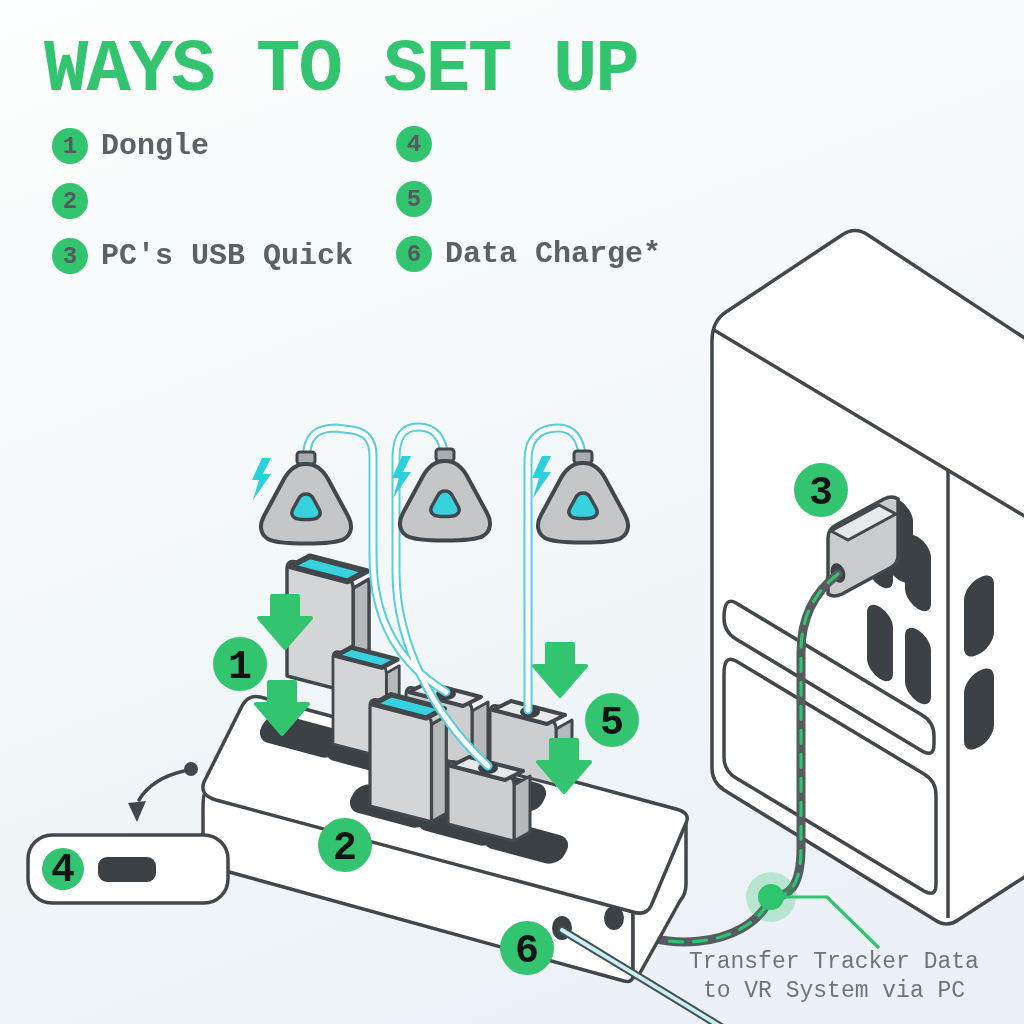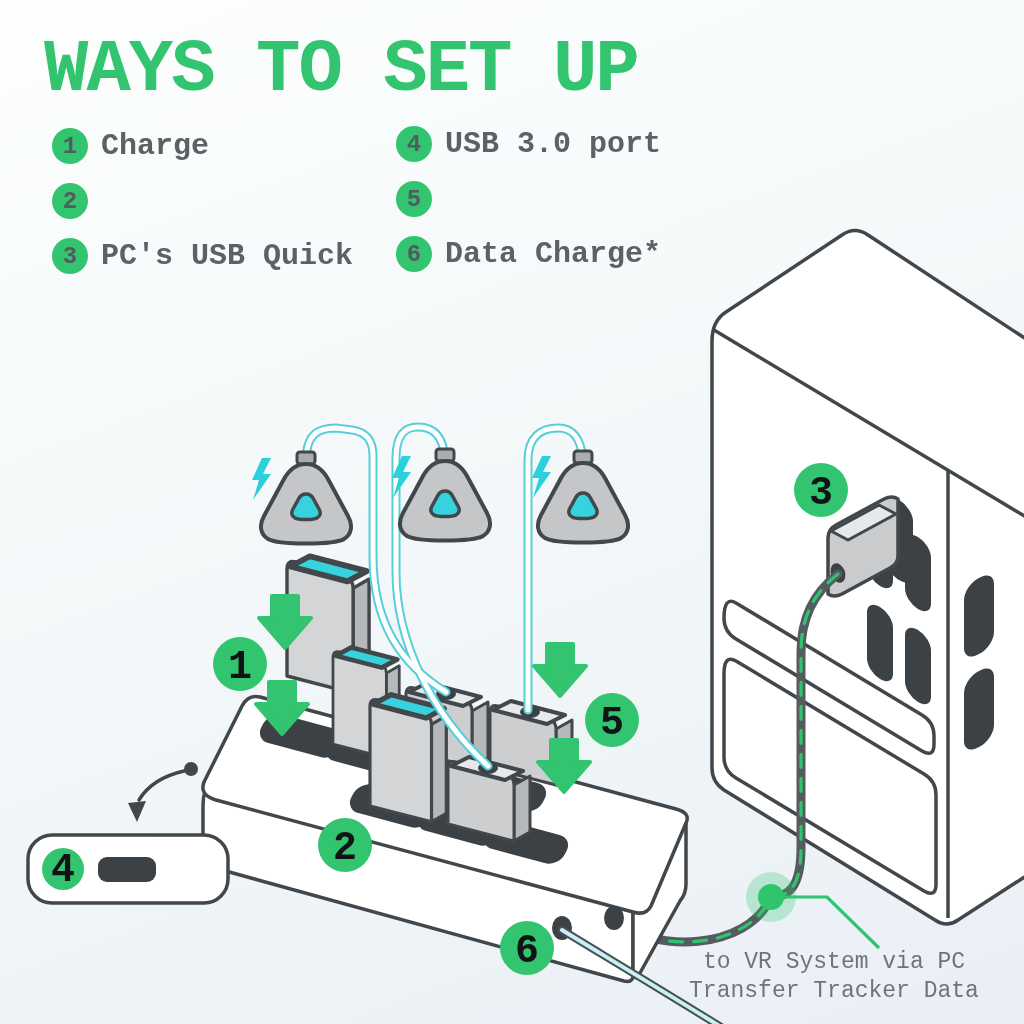--- a/index.html
+++ b/index.html
@@ -36,35 +36,34 @@
 </head>
 <body>
 
 <div class="canvas">
 
   <h1 class="title">WAYS TO SET UP</h1>
 
   <div class="legend-col c1">
     <div class="legend-row">
       <span class="lnum">1</span>
-      <span class="llabel">Charge</span>
+      <span class="llabel">Dongle</span>
     </div>
     <div class="legend-row">
       <span class="lnum">2</span>
     </div>
     <div class="legend-row">
       <span class="lnum">3</span>
       <span class="llabel">PC's USB Quick</span>
     </div>
   </div>
 
   <div class="legend-col c2">
     <div class="legend-row">
       <span class="lnum">4</span>
-      <span class="llabel">USB 3.0 port</span>
     </div>
     <div class="legend-row">
       <span class="lnum">5</span>
     </div>
     <div class="legend-row">
       <span class="lnum">6</span>
       <span class="llabel">Data Charge*</span>
     </div>
   </div>
 
@@ -227,17 +226,17 @@
       <circle cx="612" cy="720" r="27" fill="#32c46f"></circle>
       <text class="badge-txt" x="612" y="734">5</text>
     </g>
     <g>
       <circle cx="527" cy="948" r="27" fill="#32c46f"></circle>
       <text class="badge-txt" x="527" y="962">6</text>
     </g>
   </svg>
 
   <div class="transfer">
+    <div>Transfer Tracker Data</div>
     <div>to VR System via PC</div>
-    <div>Transfer Tracker Data</div>
   </div>
 
 </div>
 
 </body></html>

